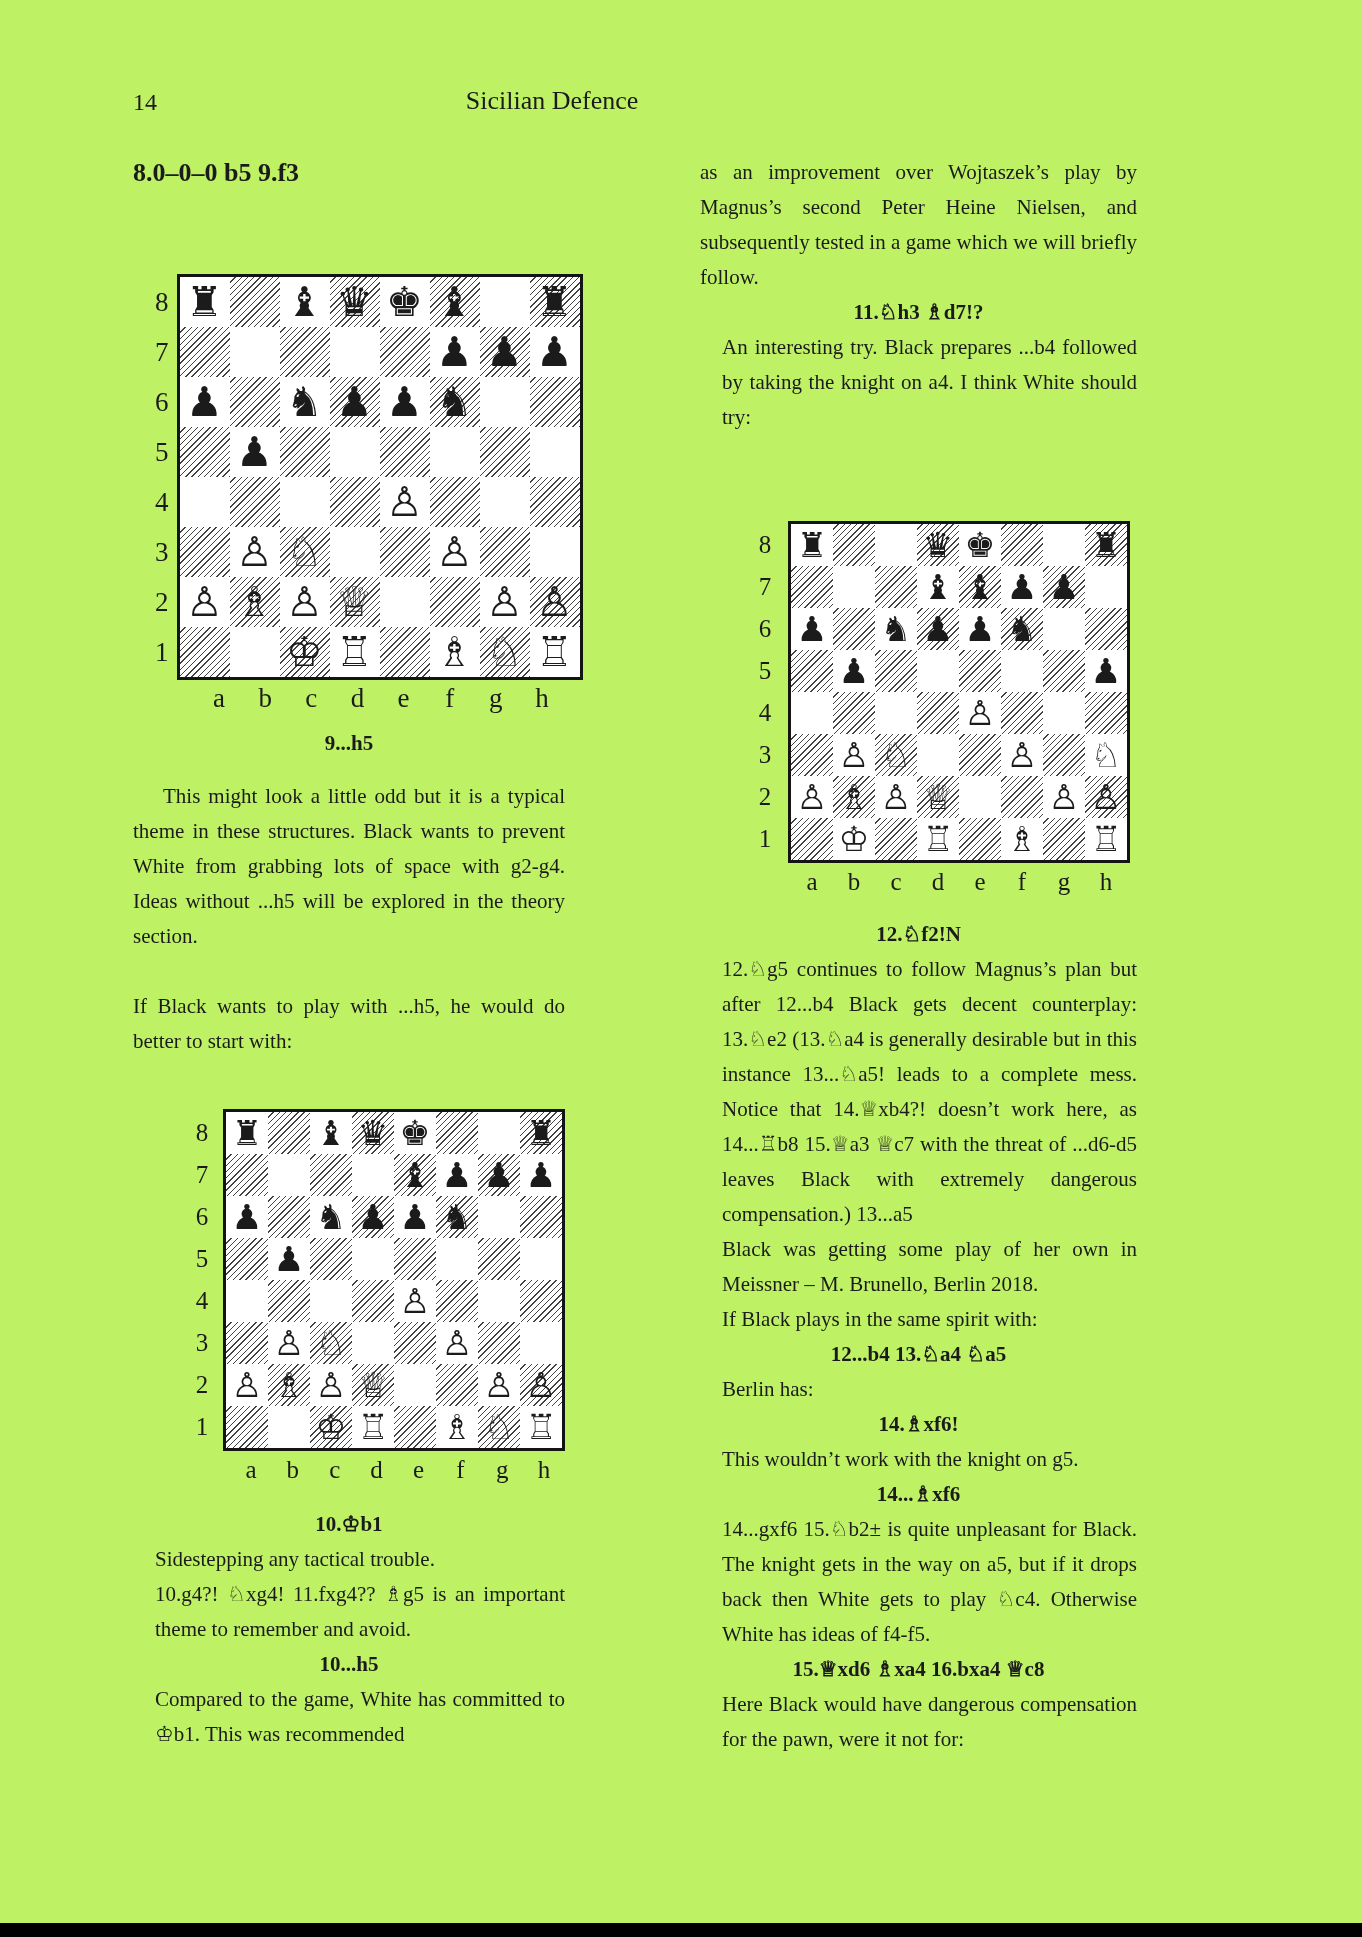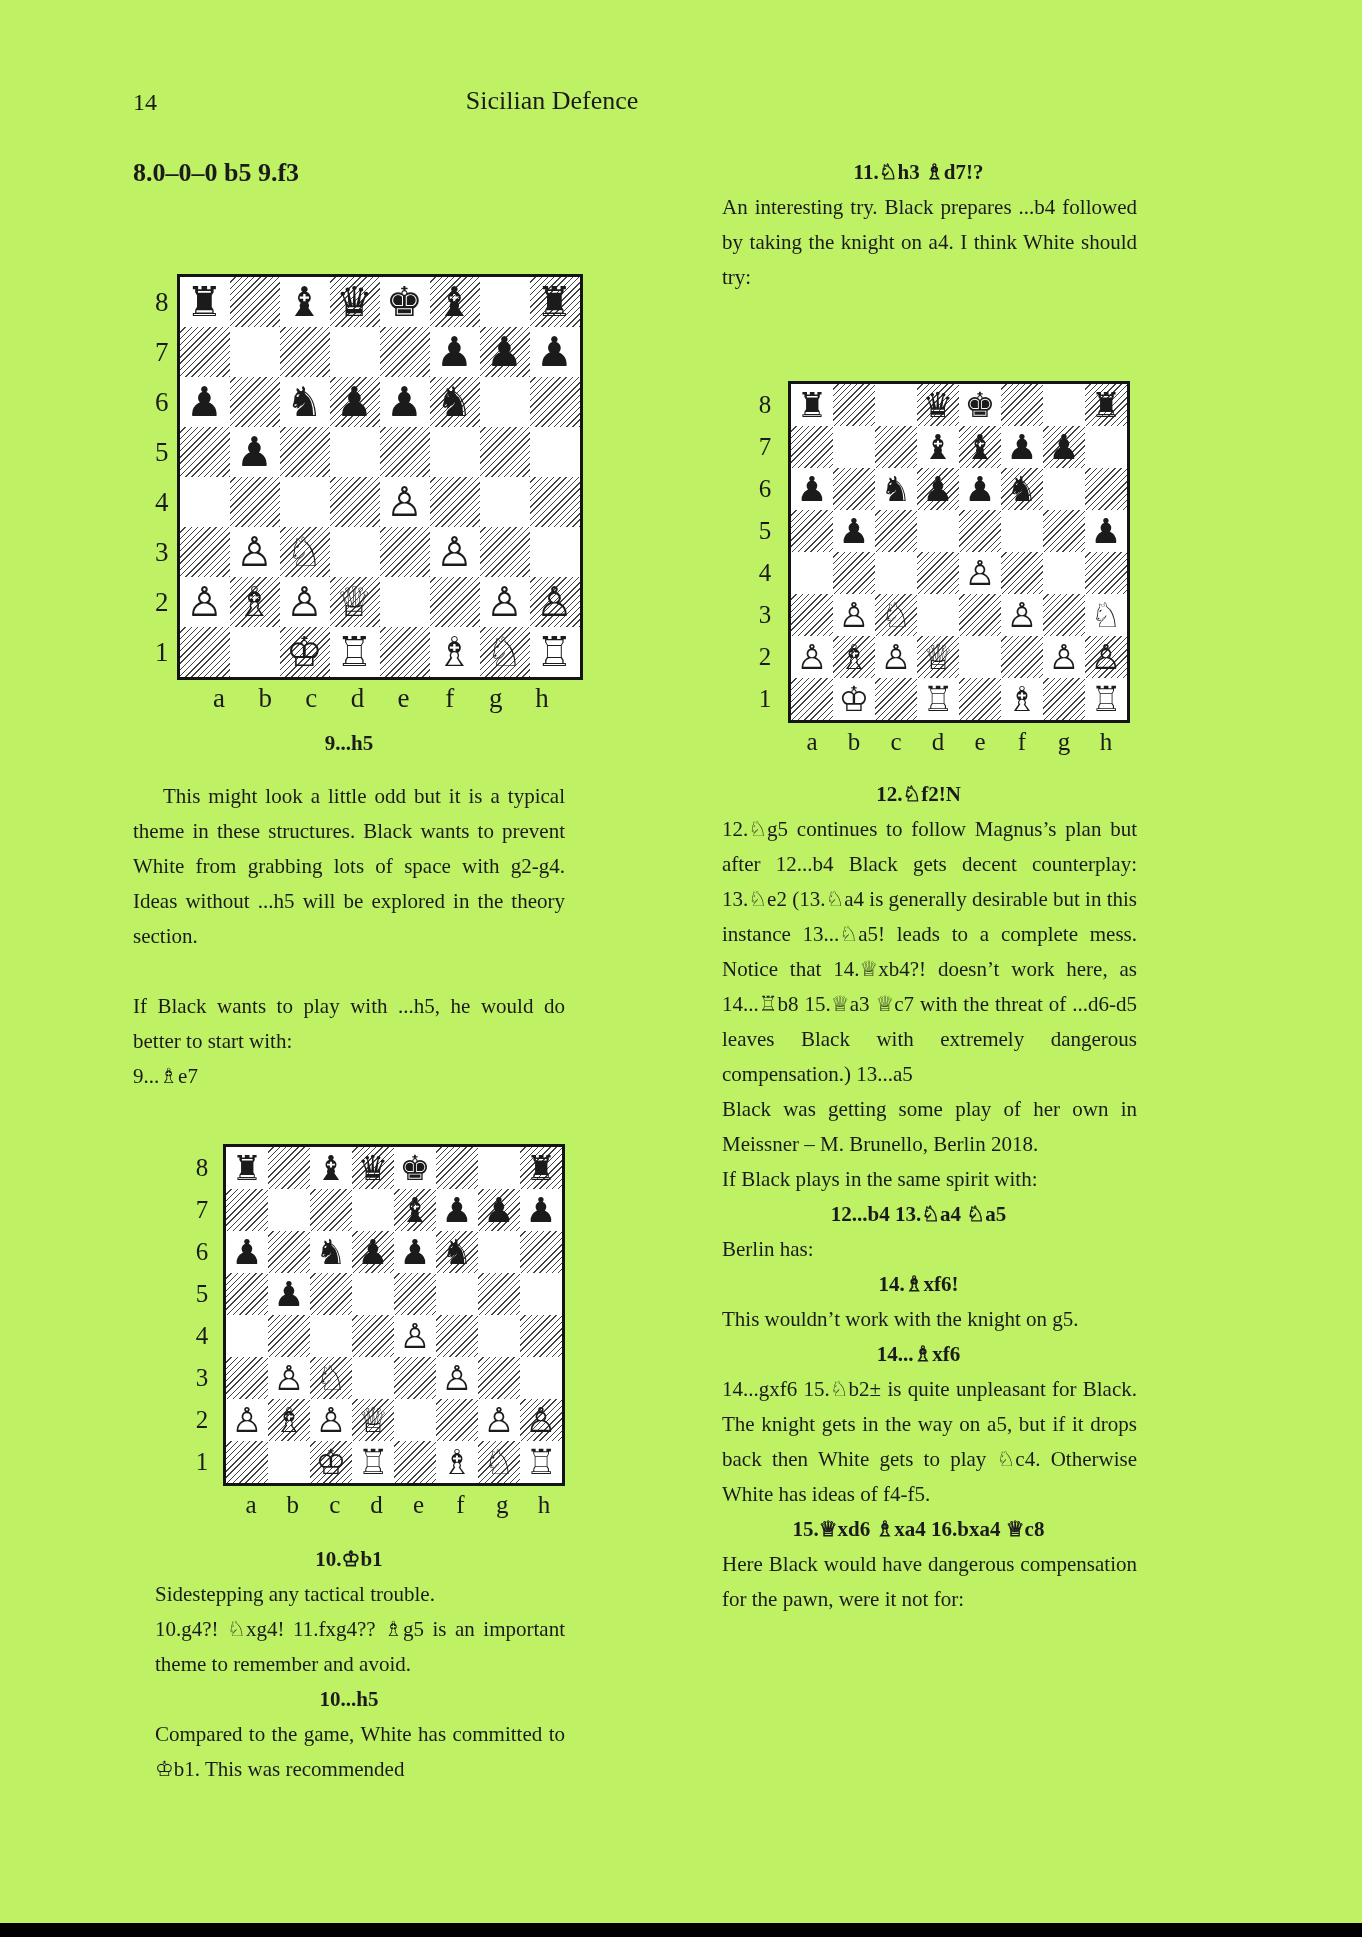--- a/index.html
+++ b/index.html
@@ -231,21 +231,20 @@
           <span class="file-label">e</span>
           <span class="file-label">f</span>
           <span class="file-label">g</span>
           <span class="file-label">h</span>
         </div>
       </figure>
 
     <p class="move">9...h5</p>
     <p class="first-indent">This might look a little odd but it is a typical theme in these structures. Black wants to prevent White from grabbing lots of space with g2-g4. Ideas without ...h5 will be explored in the theory section.</p>
     <p class="gap-top">If Black wants to play with ...h5, he would do better to start with:</p>
-    <p class="plain">9...♗e7</p>
 
     <figure id="d2" class="diagram sm">
         <div class="board-wrap">
           <div class="ranks">
             <span class="rank-label">8</span>
             <span class="rank-label">7</span>
             <span class="rank-label">6</span>
             <span class="rank-label">5</span>
             <span class="rank-label">4</span>
             <span class="rank-label">3</span>
@@ -392,20 +391,21 @@
       </figure>
 
     <p class="move">10.♔b1</p>
     <p class="comment">Sidestepping any tactical trouble.</p>
     <p class="comment">10.g4?! ♘xg4! 11.fxg4?? ♗g5 is an important theme to remember and avoid.</p>
     <p class="move">10...h5</p>
     <p class="comment">Compared to the game, White has committed to ♔b1. This was recommended</p>
   </div>
 
   <div class="col col-right">
+    <p>as an improvement over Wojtaszek’s play by Magnus’s second Peter Heine Nielsen, and subsequently tested in a game which we will briefly follow.</p>
     <p class="move">11.♘h3 ♗d7!?</p>
     <p class="comment">An interesting try. Black prepares ...b4 followed by taking the knight on a4. I think White should try:</p>
 
     <figure id="d3" class="diagram sm">
         <div class="board-wrap">
           <div class="ranks">
             <span class="rank-label">8</span>
             <span class="rank-label">7</span>
             <span class="rank-label">6</span>
             <span class="rank-label">5</span>

